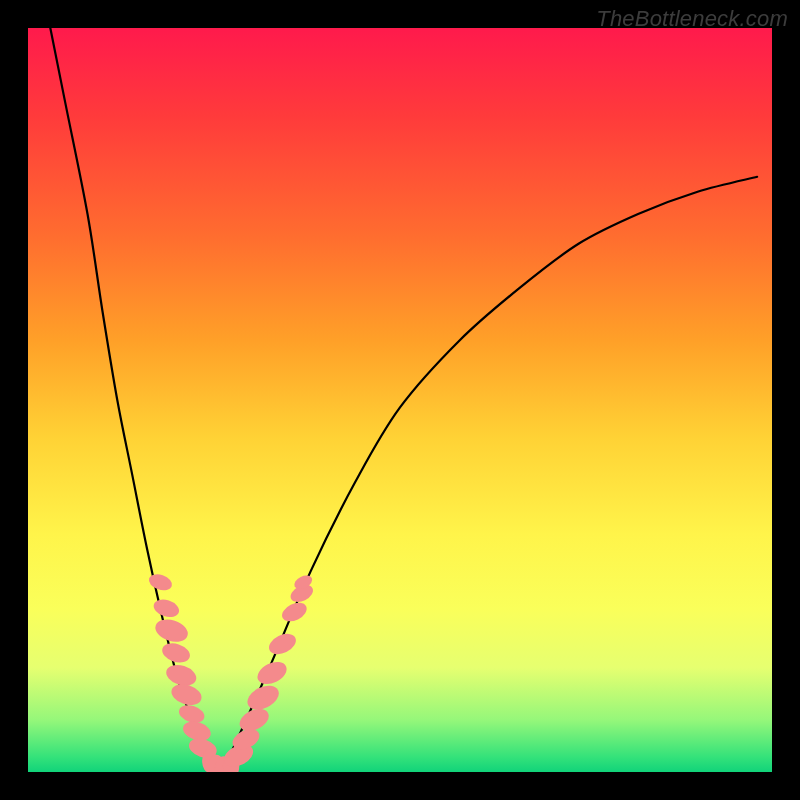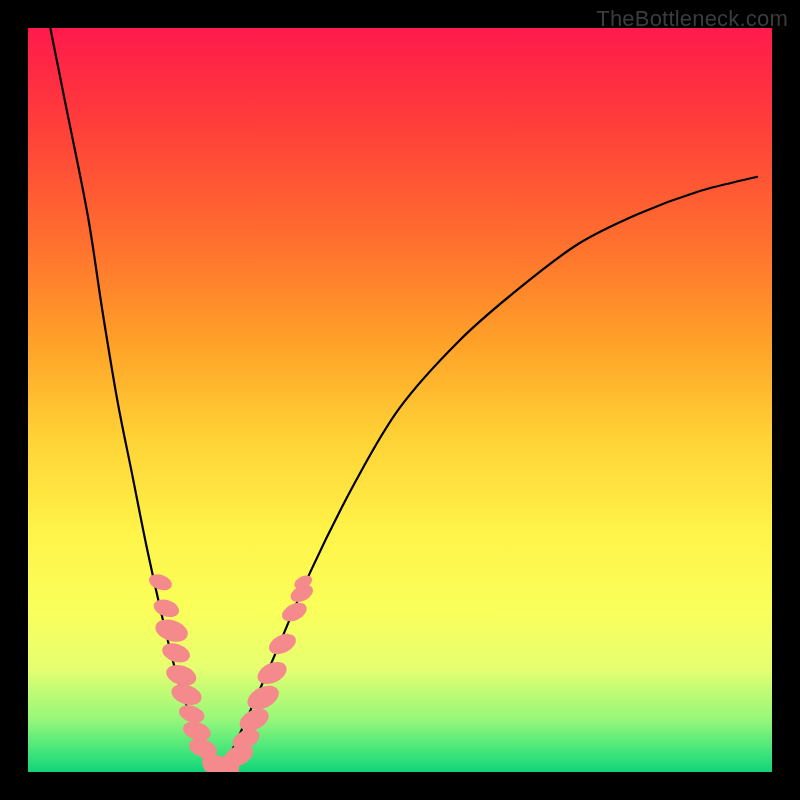--- a/index.html
+++ b/index.html
@@ -41,20 +41,21 @@
   .watermark {
     position: absolute;
     top: 6px;
     right: 12px;
     color: #3c3c3c;
     font-size: 22px;
     font-weight: 500;
     letter-spacing: 0.2px;
     z-index: 5;
     user-select: none;
+    font-style: italic;
   }
   svg.curve {
     position: absolute;
     left: 0;
     top: 0;
     width: 744px;
     height: 744px;
   }
   .blob {
     fill: #f48a8c;

